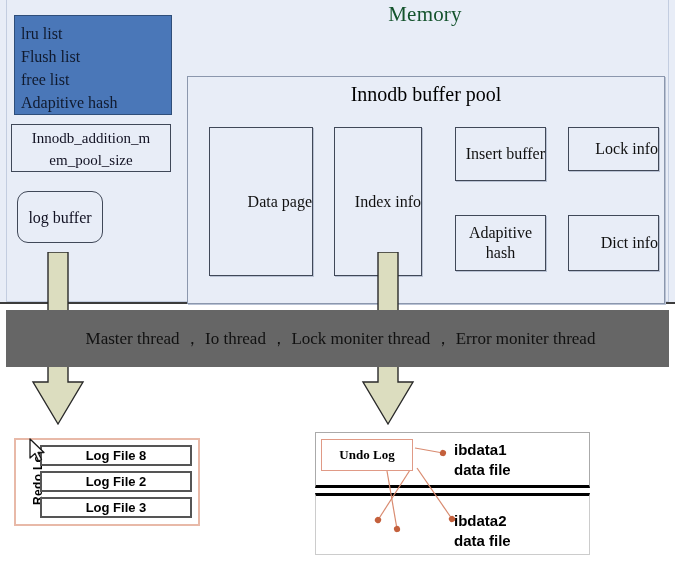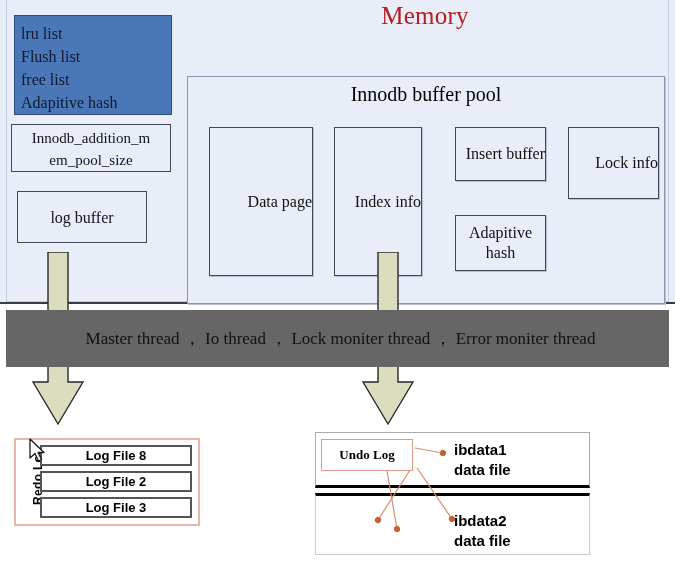--- a/index.html
+++ b/index.html
@@ -39,22 +39,22 @@
     border-top: none;
     box-sizing: border-box;
     pointer-events: none;
   }
   #memory-title {
     position: absolute;
     left: 180px;
     top: 2px;
     width: 490px;
     text-align: center;
-    font-size: 25px;
-    color: #b91c1c;
+    font-size: 21px;
+    color: #14532d;
     letter-spacing: 0.2px;
   }
 
   
   .lbox {
     position: absolute;
     box-sizing: border-box;
     border: 1px solid #404858;
     background: #e8edf7;
     color: #111122;
@@ -77,25 +77,26 @@
     width: 160px;
     height: 48px;
     font-size: 15px;
     text-align: center;
     line-height: 22px;
     padding-top: 2px;
   }
   #log-buffer-box {
     left: 17px;
     top: 191px;
-    width: 130px;
+    width: 86px;
     height: 52px;
     font-size: 16px;
     text-align: center;
     line-height: 52px;
+    border-radius: 11px;
   }
 
   
   #buffer-pool {
     position: absolute;
     left: 187px;
     top: 43px;
     width: 478px;
     height: 228px;
     box-sizing: border-box;
@@ -123,21 +124,21 @@
     color: #111;
     display: flex;
     align-items: center;
     justify-content: flex-end;
     line-height: 20px;
     box-shadow: 1px 1px 0 #b9c2d4;
   }
   #bp-data-page  { left: 21px;  top: 50px; width: 104px; height: 149px; }
   #bp-index-page { left: 146px; top: 50px; width: 88px;  height: 149px; }
   #bp-insert-buffer { left: 267px; top: 50px; width: 91px; height: 54px; }
-  #bp-lock-info     { left: 380px; top: 50px; width: 91px; height: 72px; }
+  #bp-lock-info     { left: 380px; top: 50px; width: 91px; height: 44px; }
   #bp-adaptive-hash { left: 267px; top: 138px; width: 91px; height: 56px; }
   #bp-dict-info     { left: 380px; top: 138px; width: 91px; height: 56px; }
 
   
   #thread-bar {
     position: absolute;
     left: 6px;
     top: 310px;
     width: 663px;
     height: 57px;
@@ -308,20 +309,23 @@
         <span>Index info</span>
       </div>
       <div class="bp-box" id="bp-insert-buffer">
         <span>Insert buffer</span>
       </div>
       <div class="bp-box" id="bp-lock-info">
         <span>Lock info</span>
       </div>
       <div class="bp-box" id="bp-adaptive-hash">
         <span>Adapitive hash</span>
+      </div>
+      <div class="bp-box" id="bp-dict-info">
+        <span>Dict info</span>
       </div>
     </div>
   </div>
 
   <svg class="block-arrow" style="left:30px; top:252px;" viewBox="0 0 56 175">
     <polygon points="18,0 38,0 38,130 53,130 28,172 3,130 18,130" fill="#dcddbf" stroke="#2a2a2a" stroke-width="1.4"></polygon>
   </svg>
 
   <svg class="block-arrow" style="left:360px; top:252px;" viewBox="0 0 56 175">
     <polygon points="18,0 38,0 38,130 53,130 28,172 3,130 18,130" fill="#dcddbf" stroke="#2a2a2a" stroke-width="1.4"></polygon>

